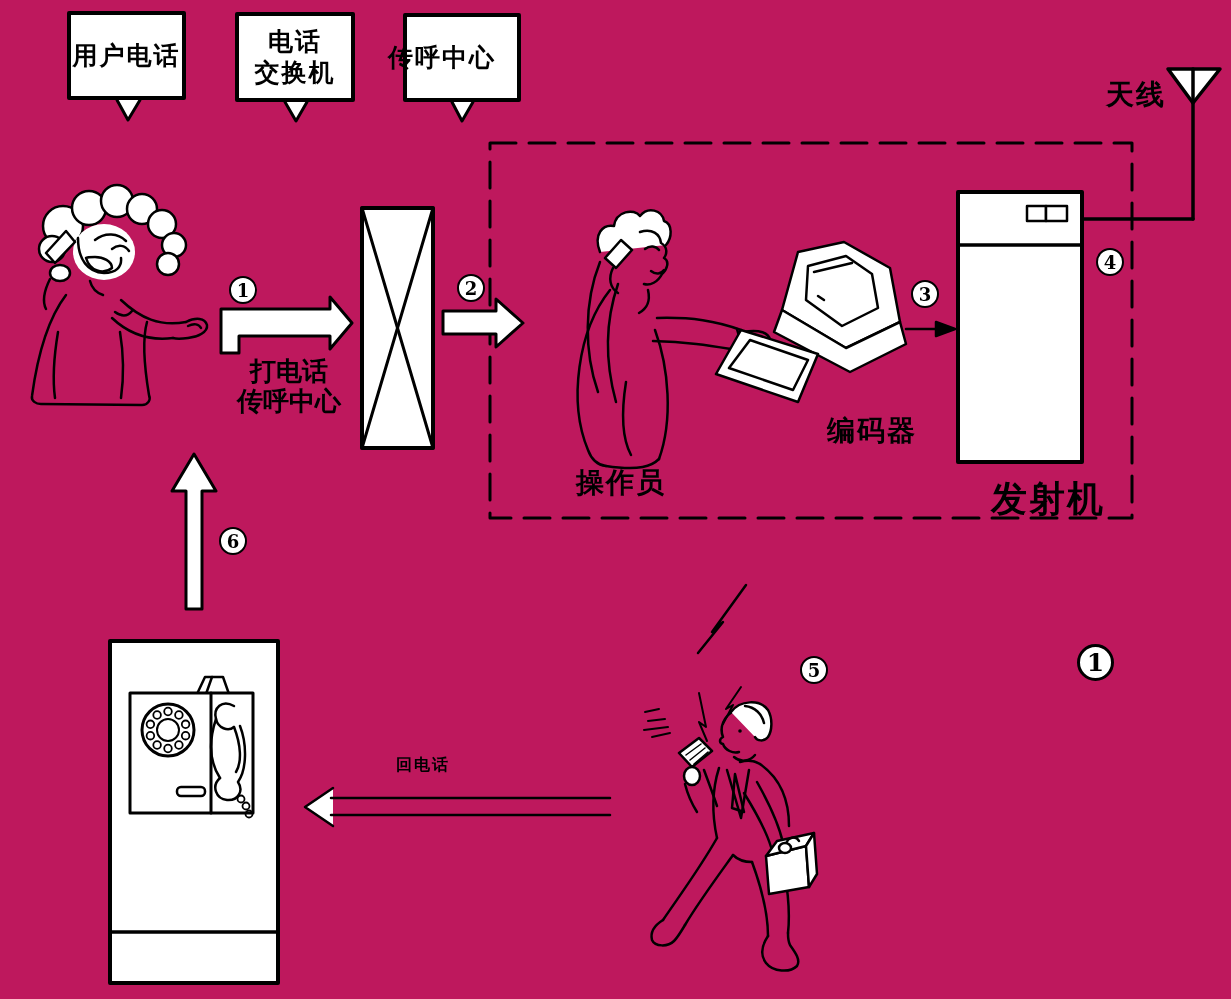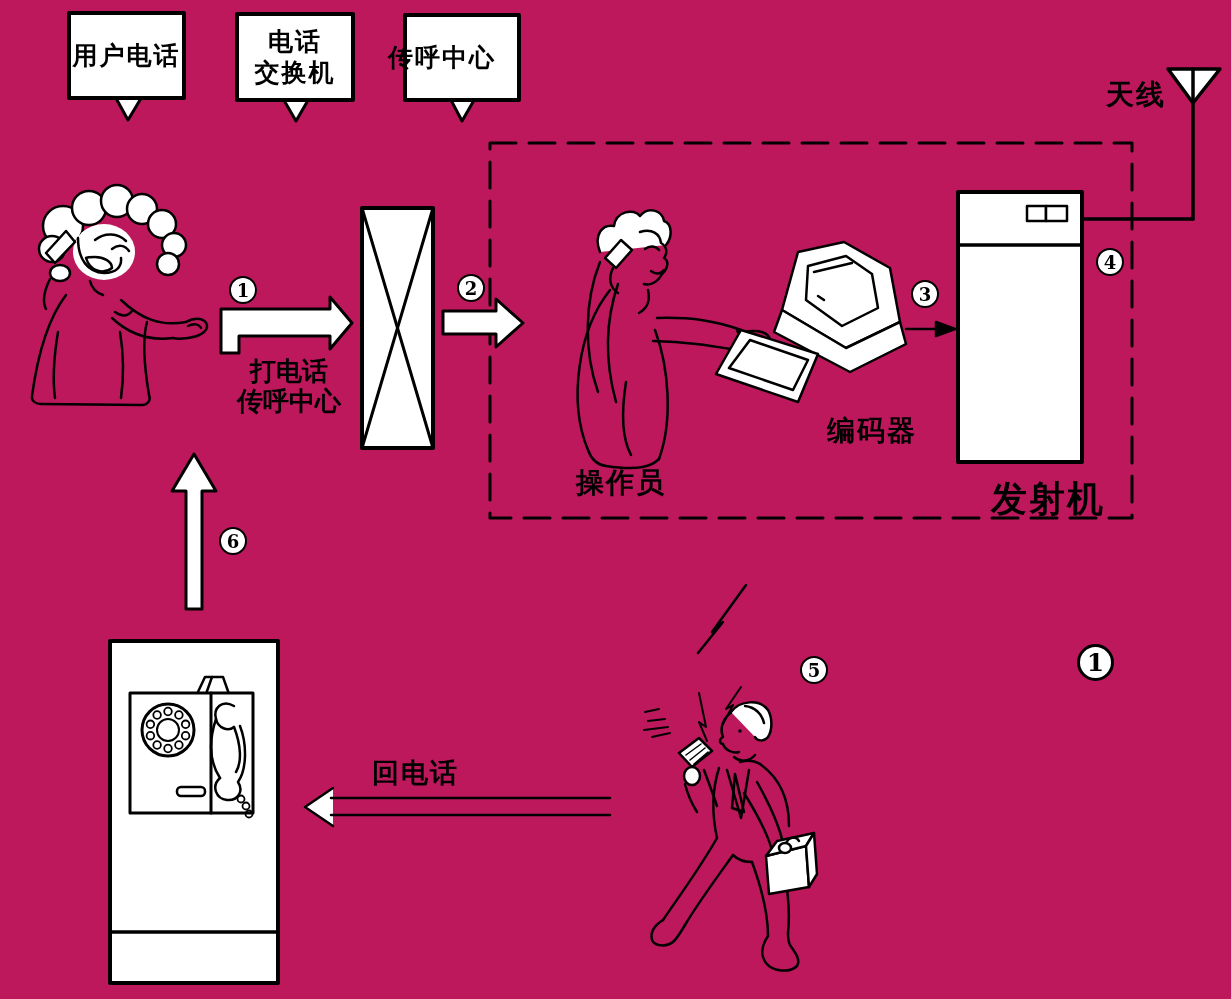--- a/index.html
+++ b/index.html
@@ -229,21 +229,21 @@
   <div class="label" style="left:1106px;top:76px;font-size:28px;letter-spacing:2px;">天线</div>
 
   <div class="label" style="left:228px;top:356px;width:122px;text-align:center;font-size:26px;line-height:30px;">
     <div>打电话</div>
     <div>传呼中心</div>
   </div>
 
   <div class="label" style="left:576px;top:464px;font-size:28px;letter-spacing:2px;">操作员</div>
   <div class="label" style="left:794px;top:412px;font-size:28px;letter-spacing:2px;margin-left:33px;">编码器</div>
   <div class="label" style="left:975px;top:475px;font-size:36px;letter-spacing:2px;margin-left:16px;">发射机</div>
-  <div class="label" style="left:372px;top:755px;font-size:27px;letter-spacing:2px;">回电话</div>
+  <div class="label" style="left:396px;top:755px;font-size:16px;letter-spacing:2px;">回电话</div>
 
   <div class="step" style="left:229px;top:276px;">
     <span>1</span>
   </div>
   <div class="step" style="left:457px;top:274px;">
     <span>2</span>
   </div>
   <div class="step" style="left:911px;top:280px;">
     <span>3</span>
   </div>

